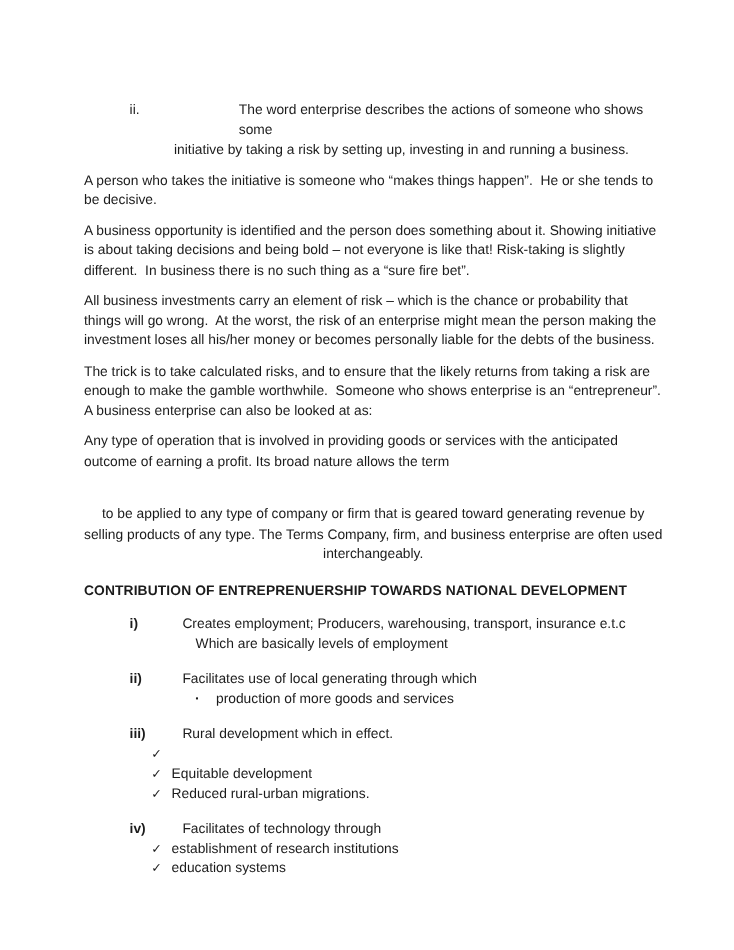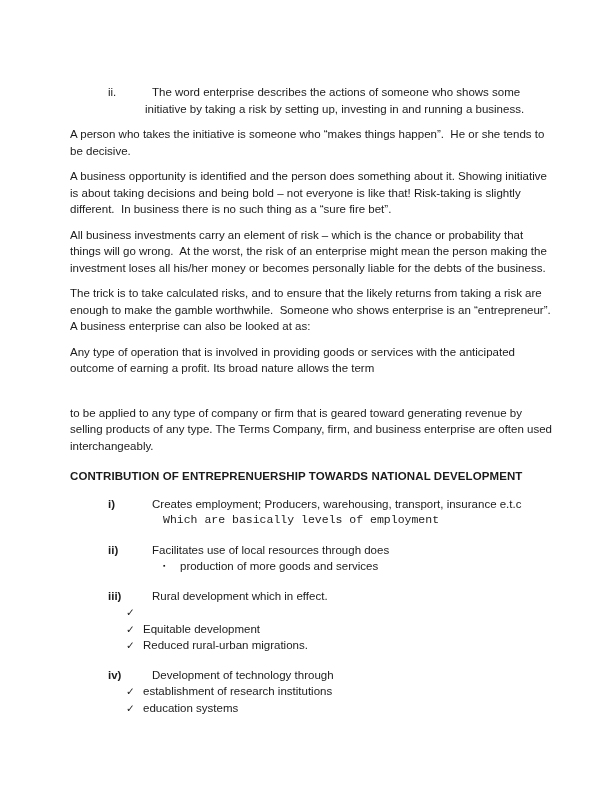--- a/index.html
+++ b/index.html
@@ -11,40 +11,40 @@
     background: #ffffff;
     color: #1b1b1b;
     font-family: "Liberation Sans", "DejaVu Sans", sans-serif;
     font-size: 11.5px;
     line-height: 16.5px;
     overflow: hidden;
   }
   .content { padding: 84px 60px 0 70px; }
 
   p.para { margin-bottom: 9px; white-space: pre-wrap; }
-  p.para.big-gap { margin-top: 28px; }
+  p.para.big-gap { margin-top: 28px; text-align: center; }
 
   
   .intro-item { margin-bottom: 9px; }
-  .intro-row { display: flex; }
+  .intro-row { display: flex; gap: 47px; }
   .intro-marker { margin-left: 38px; width: 44px; flex: none; }
   .intro-line2 { margin-left: 75px; }
 
   .doc-heading {
     font-weight: bold;
     margin-top: 14px;
     margin-bottom: 11px;
     letter-spacing: 0.1px;
   }
 
   .section { margin-bottom: 13px; }
   .sec-row { display: flex; }
   .sec-marker { margin-left: 38px; width: 44px; flex: none; font-weight: bold; }
   .sec-text { flex: 1; }
-  .sec-subtext { margin-left: 93px; font-family: Liberation Mono, monospace; }
+  .sec-subtext { margin-left: 93px; }
 
   .sub-bullet { display: flex; margin-left: 93px; }
   .sub-bullet .glyph { width: 17px; flex: none; font-size: 7px; line-height: 16.5px; }
 
   .check-bullet { display: flex; margin-left: 56px; }
   .check-bullet .glyph { width: 17px; flex: none; font-size: 10.5px; }
 </style>
 </head>
 <body>
 
@@ -72,21 +72,21 @@
       <div class="sec-row">
         <span class="sec-marker">i)</span>
         <span class="sec-text">Creates employment; Producers, warehousing, transport, insurance e.t.c</span>
       </div>
       <div class="sec-subtext">Which are basically levels of employment</div>
     </div>
 
     <div class="section">
       <div class="sec-row">
         <span class="sec-marker">ii)</span>
-        <span class="sec-text">Facilitates use of local resources through does</span>
+        <span class="sec-text">Facilitates use of local generating through which</span>
       </div>
       <div class="sub-bullet">
         <span class="glyph">▪</span>
         <span>production of more goods and services</span>
       </div>
     </div>
 
     <div class="section">
       <div class="sec-row">
         <span class="sec-marker">iii)</span>
@@ -101,21 +101,21 @@
       </div>
       <div class="check-bullet">
         <span class="glyph">✓</span>
         <span>Reduced rural-urban migrations.</span>
       </div>
     </div>
 
     <div class="section">
       <div class="sec-row">
         <span class="sec-marker">iv)</span>
-        <span class="sec-text">Development of technology through</span>
+        <span class="sec-text">Facilitates of technology through</span>
       </div>
       <div class="check-bullet">
         <span class="glyph">✓</span>
         <span>establishment of research institutions</span>
       </div>
       <div class="check-bullet">
         <span class="glyph">✓</span>
         <span>education systems</span>
       </div>
     </div>

